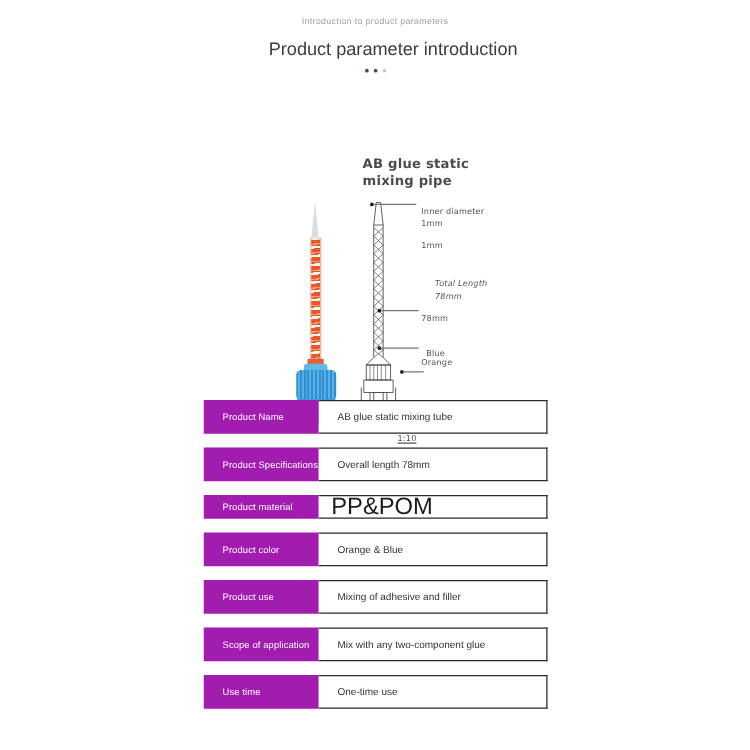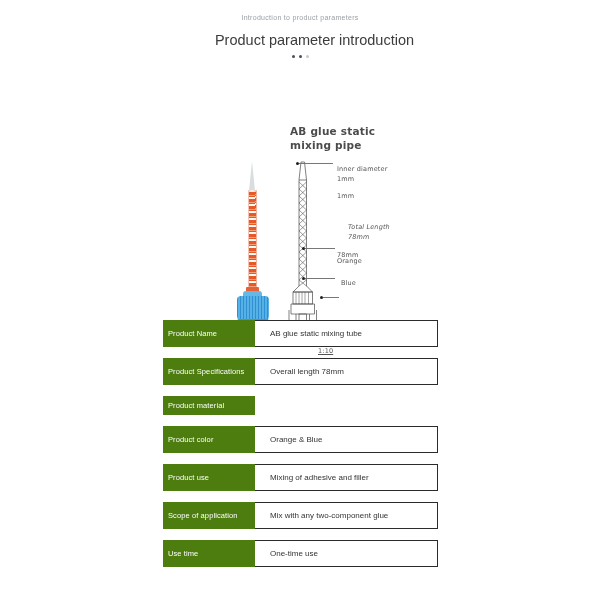--- a/index.html
+++ b/index.html
@@ -188,21 +188,21 @@
     font-size: 6.5px;
     line-height: 10px;
     color: #555555;
     letter-spacing: 0.15px;
     white-space: pre-line;
   }
   .a-inner   { left: 337px; top: 106px; }
   .a-1mm     { left: 337px; top: 133px; }
   .a-total   { left: 348px; top: 164px; font-style: italic; }
   .a-78      { left: 337px; top: 192px; }
-  .a-orange  { left: 337px; top: 198px; }
+  .a-orange  { left: 337px; top: 227px; }
   .a-blue    { left: 341px; top: 220px; }
   .a-iface   { left: 290px; top: 279px; }
   .a-ratio   { left: 318px; top: 288px; text-decoration: underline; }
   .a-14mm    { left: 296px; top: 299px; }
 
   .leader { position: absolute; background: #777; height: 1px; }
   .ldot {
     position: absolute;
     width: 3px; height: 3px;
     background: #1f1f1f;
@@ -218,26 +218,26 @@
   }
   .spec-row {
     display: flex;
     align-items: stretch;
     margin-bottom: 11px;
     height: 27px;
   }
   .spec-label {
     width: 92px;
     flex: 0 0 92px;
-    background: #4d7c0f;
+    background: #a21caf;
     color: #ffffff;
     font-size: 7.5px;
     display: flex;
     align-items: center;
-    padding-left: 5px;
+    padding-left: 15px;
     box-sizing: border-box;
     letter-spacing: 0.1px;
   }
   .spec-value {
     flex: 1;
     border: 1.5px solid #2b2b2b;
     border-left: none;
     background: #ffffff;
     color: #333333;
     font-size: 8px;
@@ -346,20 +346,21 @@
     <div class="spec-value">AB glue static mixing tube</div>
   </div>
 
   <div class="spec-row">
     <div class="spec-label">Product Specifications</div>
     <div class="spec-value">Overall length 78mm</div>
   </div>
 
   <div class="spec-row tall">
     <div class="spec-label">Product material</div>
+    <div class="spec-value">PP&amp;POM</div>
   </div>
 
   <div class="spec-row">
     <div class="spec-label">Product color</div>
     <div class="spec-value">Orange &amp; Blue</div>
   </div>
 
   <div class="spec-row">
     <div class="spec-label">Product use</div>
     <div class="spec-value">Mixing of adhesive and filler</div>

